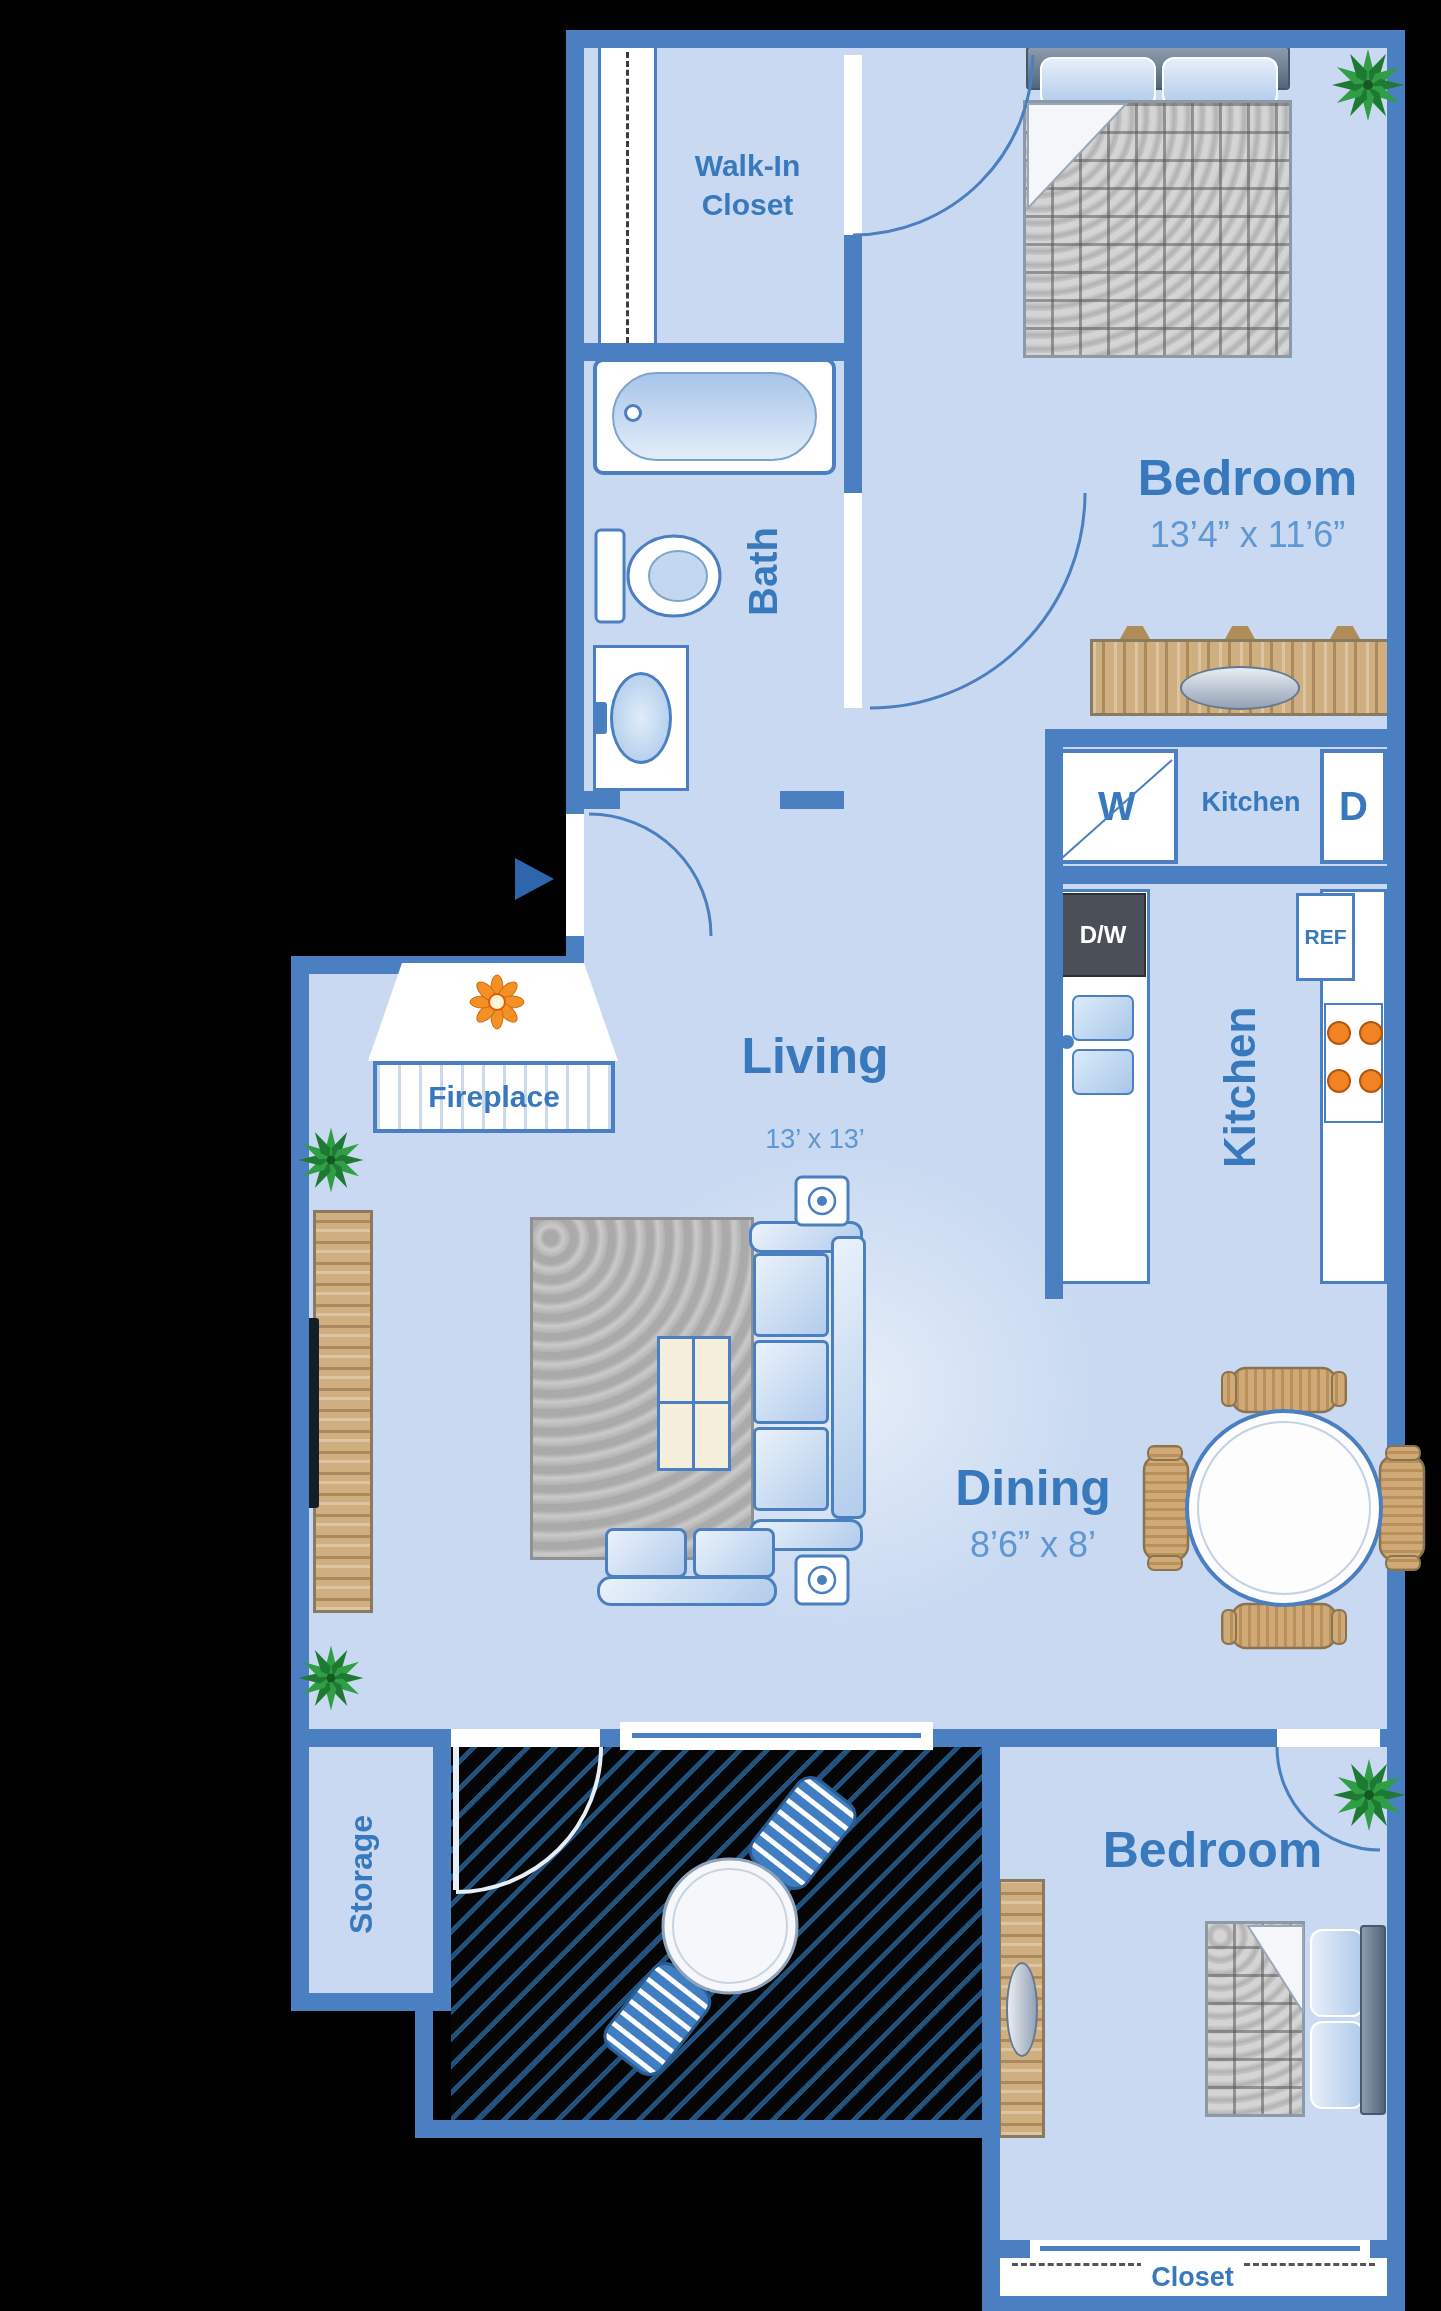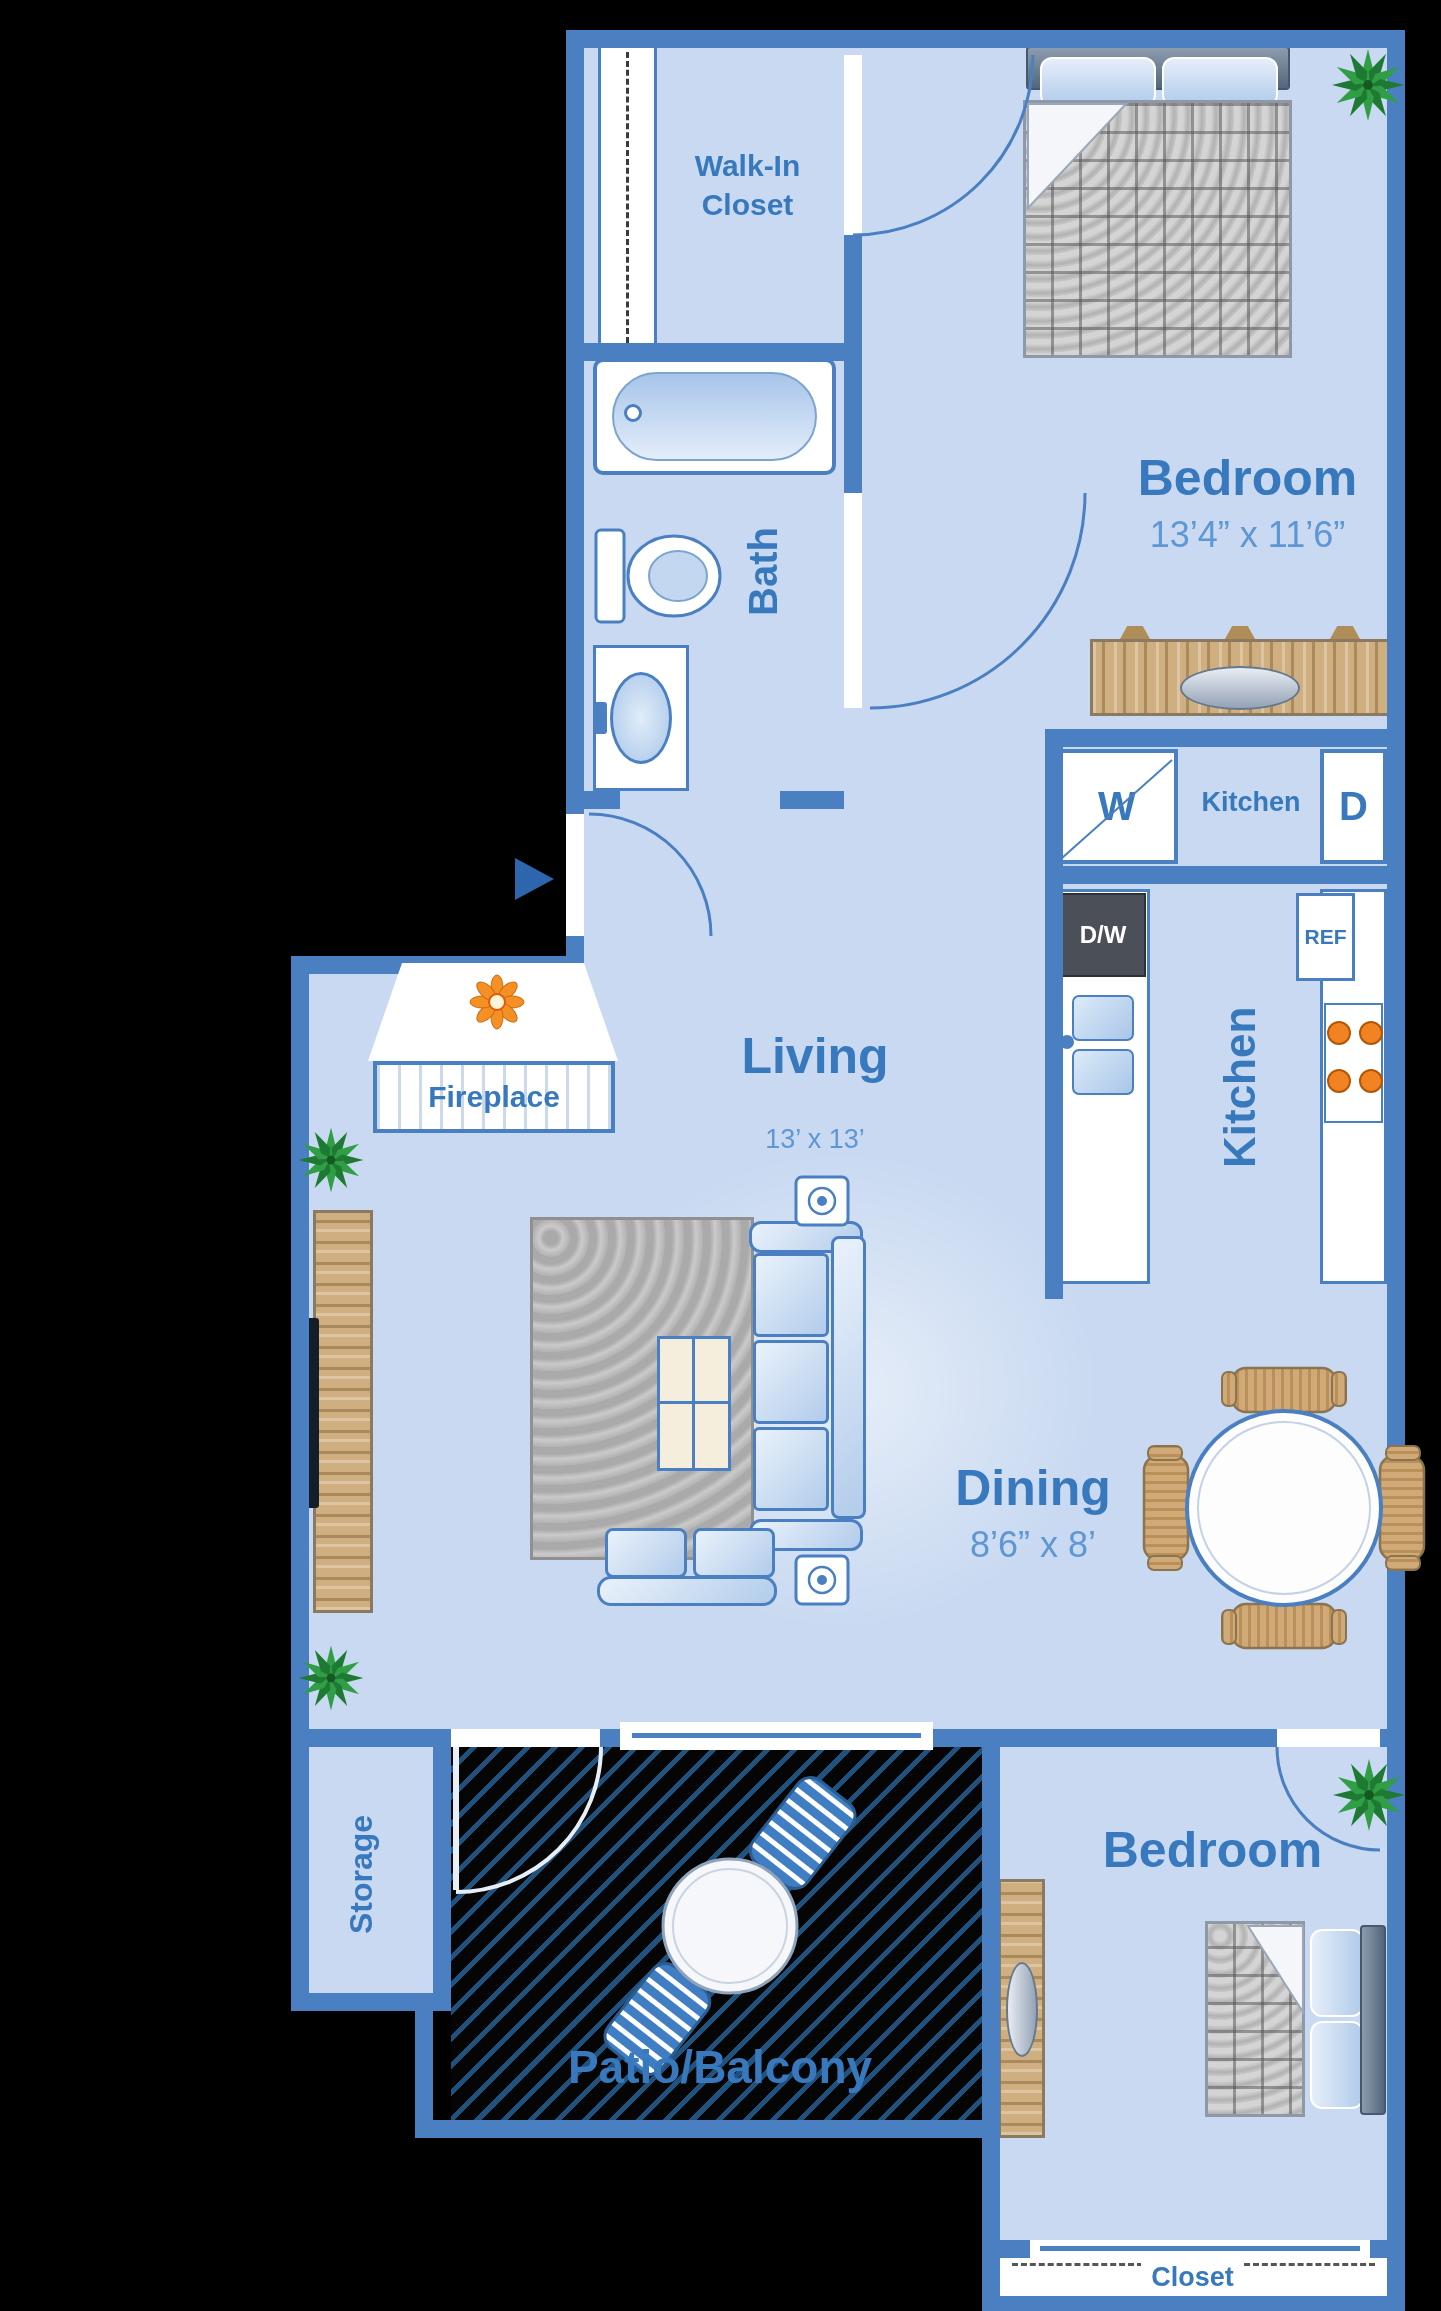--- a/index.html
+++ b/index.html
@@ -314,23 +314,20 @@
   </div>
   <div class="lbl" style="left:880px;top:1460px;width:306px;font-size:50px;">
     <span>Dining</span>
   </div>
   <div class="dims" style="left:880px;top:1524px;width:306px;font-size:36px;">
     <span>8’6” x 8’</span>
   </div>
   <div class="lbl vlbl" style="left:337px;top:1788px;width:50px;height:172px;font-size:32px;">
     <span>Storage</span>
   </div>
-  <div class="lbl" style="left:525px;top:2042px;width:390px;font-size:46px;">
-    <span>Patio/Balcony</span>
-  </div>
   <div class="lbl" style="left:1040px;top:1822px;width:345px;font-size:50px;">
     <span>Bedroom</span>
   </div>
   <div class="lbl" style="left:1095px;top:2262px;width:195px;font-size:27px;z-index:7;">
     <span style="background:#fff;padding:0 10px;">Closet</span>
   </div>
 
 </div>
 
 </body></html>

